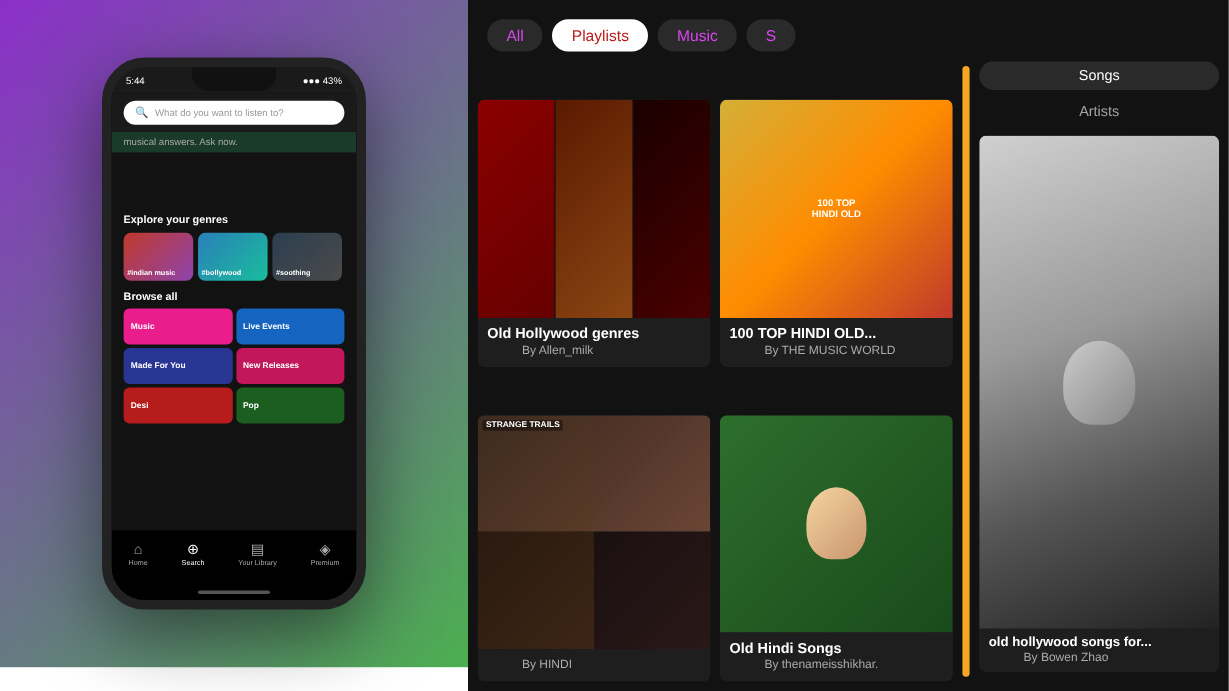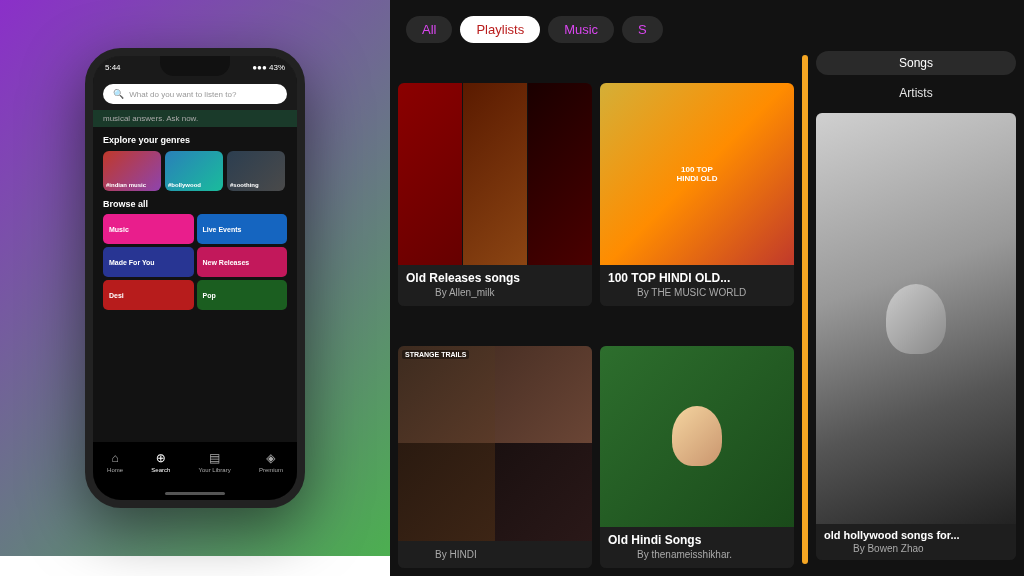--- a/index.html
+++ b/index.html
@@ -98,20 +98,21 @@
       flex: 1;
       padding: 8px 10px;
       overflow: hidden;
     }
 
     .section-title {
       font-size: 9px;
       font-weight: 700;
       color: #fff;
       margin-bottom: 6px;
+      margin-top: 43px;
     }
 
     .genre-grid {
       display: flex;
       gap: 4px;
       margin-bottom: 8px;
     }
 
     .genre-card {
       width: 58px;
@@ -340,21 +341,21 @@
       border: none;
     }
 
     .sidebar-tab.active {
       background: #2a2a2a;
       color: #fff;
     }
 
     .sidebar-tab.inactive {
       background: transparent;
-      color: #e5e5e5;
+      color: #a3a3a3;
       text-align: center;
     }
 
     .sidebar-result {
       display: flex;
       flex-direction: column;
       gap: 0;
       flex: 1;
     }
 
@@ -611,21 +612,21 @@
 
       <div class="result-card">
         <div class="result-card-thumb">
           <div class="hollywood-collage">
             <div class="hc-item hc-1" style="background:linear-gradient(135deg,#8B0000,#600);"></div>
             <div class="hc-item hc-2" style="background:linear-gradient(135deg,#5a1a00,#8B4513);"></div>
             <div class="hc-item hc-3" style="background:linear-gradient(135deg,#1a0000,#4a0000);"></div>
           </div>
         </div>
         <div class="result-card-info">
-          <div class="result-card-title">Old Releases songs</div>
+          <div class="result-card-title">Old Hollywood genres</div>
           <div class="result-card-sub">By Allen_milk</div>
         </div>
       </div>
 
       <div class="result-card">
         <div class="result-card-thumb">
           <div class="bollywood-img" style="font-size:8px; background: linear-gradient(135deg,#d4af37,#ff8c00,#c0392b);">
             <span>100 TOP<br>HINDI OLD</span>
           </div>
         </div>

